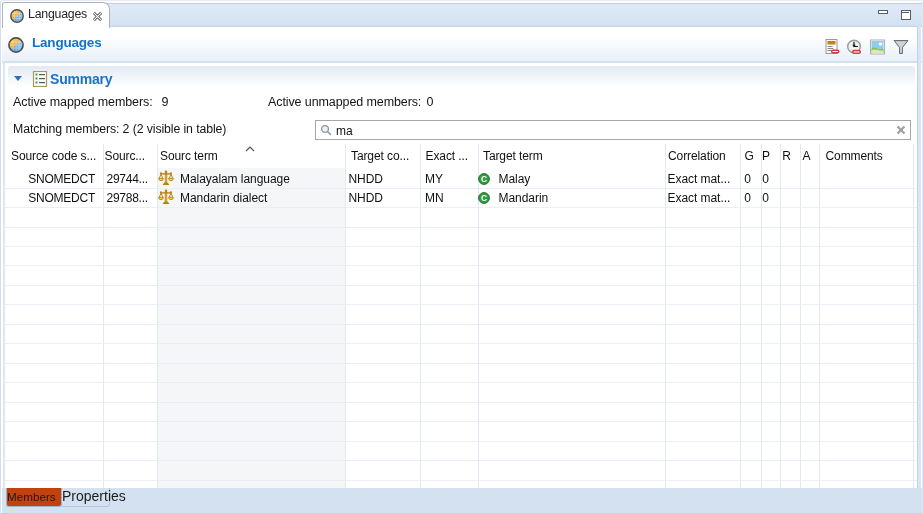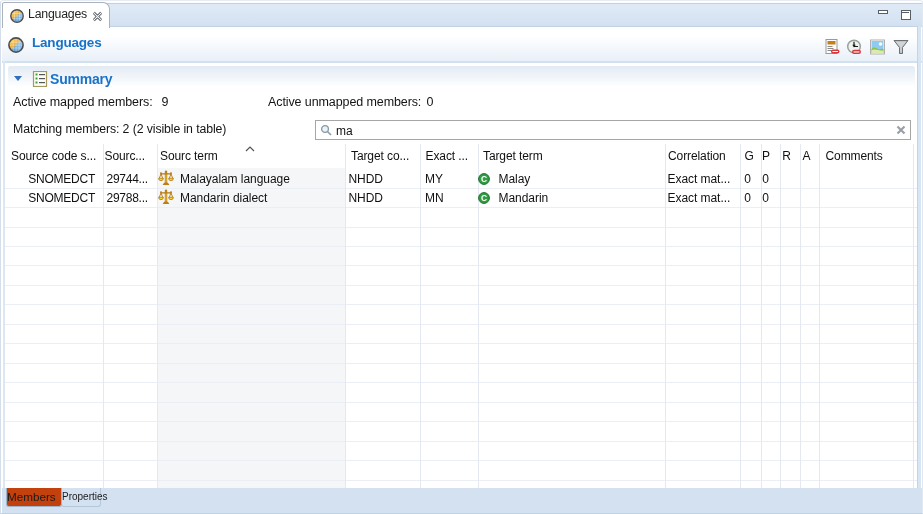--- a/index.html
+++ b/index.html
@@ -42,21 +42,21 @@
 .sortband { position:absolute; left:152px; top:0; width:188px; height:344px; background:#f5f6f8; }
 .chev { position:absolute; left:242px; top:2px; width:10px; height:6px; }
 .grid { position:absolute; left:0; top:24.7px; width:916px; height:320px;
   background-image: repeating-linear-gradient(to bottom, transparent 0, transparent 18.5px, #ebeef5 18.5px, #ebeef5 19.5px); }
 .vsep { position:absolute; top:0; width:1px; height:344px; background:#e4e8f1; }
 .row { position:absolute; left:0; width:916px; height:19.5px; }
 .cell { position:absolute; top:0; height:19.5px; line-height:20.6px; font-size:12px; letter-spacing:-0.05px; color:#111; white-space:nowrap; } .tight { letter-spacing:-0.25px; }
 
 .botbar { position:absolute; left:1px; top:487px; width:921px; height:20px; background:#d4e1f0; }
 .btab1 { position:absolute; left:4px; top:0; width:56px; height:19px; background:#c2410c; border:1px solid #9fb4c8; border-top:none; border-radius:0 0 3px 3px; font-size:11.7px; color:#1c1c1c; text-align:left; line-height:17px; z-index:2; }
-.btab2 { position:absolute; left:59px; top:0; width:40px; height:19px; border:1px solid #b5c8da; border-top:none; border-radius:0 0 3px 3px; font-size:10px; color:#1c1c1c; text-align:center; line-height:17px; }
+.btab2 { position:absolute; left:59px; top:0; width:49px; height:19px; border:1px solid #b5c8da; border-top:none; border-radius:0 0 3px 3px; font-size:14px; color:#1c1c1c; text-align:center; line-height:17px; }
 .botfill { position:absolute; left:1px; top:507px; width:921px; height:6px; background:#d4e1f0; }
 .botedge { position:absolute; left:1px; top:511.5px; width:921px; height:1.5px; background:#c6d6e8; }
 .rband { position:absolute; right:1px; top:25px; width:4.5px; height:488px; background:#d8e5f2; border-left:1px solid #c3d4e6; }
 .lband { position:absolute; left:1.5px; top:60px; width:2.5px; height:427px; background:#dde7f3; }
 </style>
 </head>
 <body>
 <div class="win">
   <div class="tabbar"></div>
   <div class="tabfill"></div>

